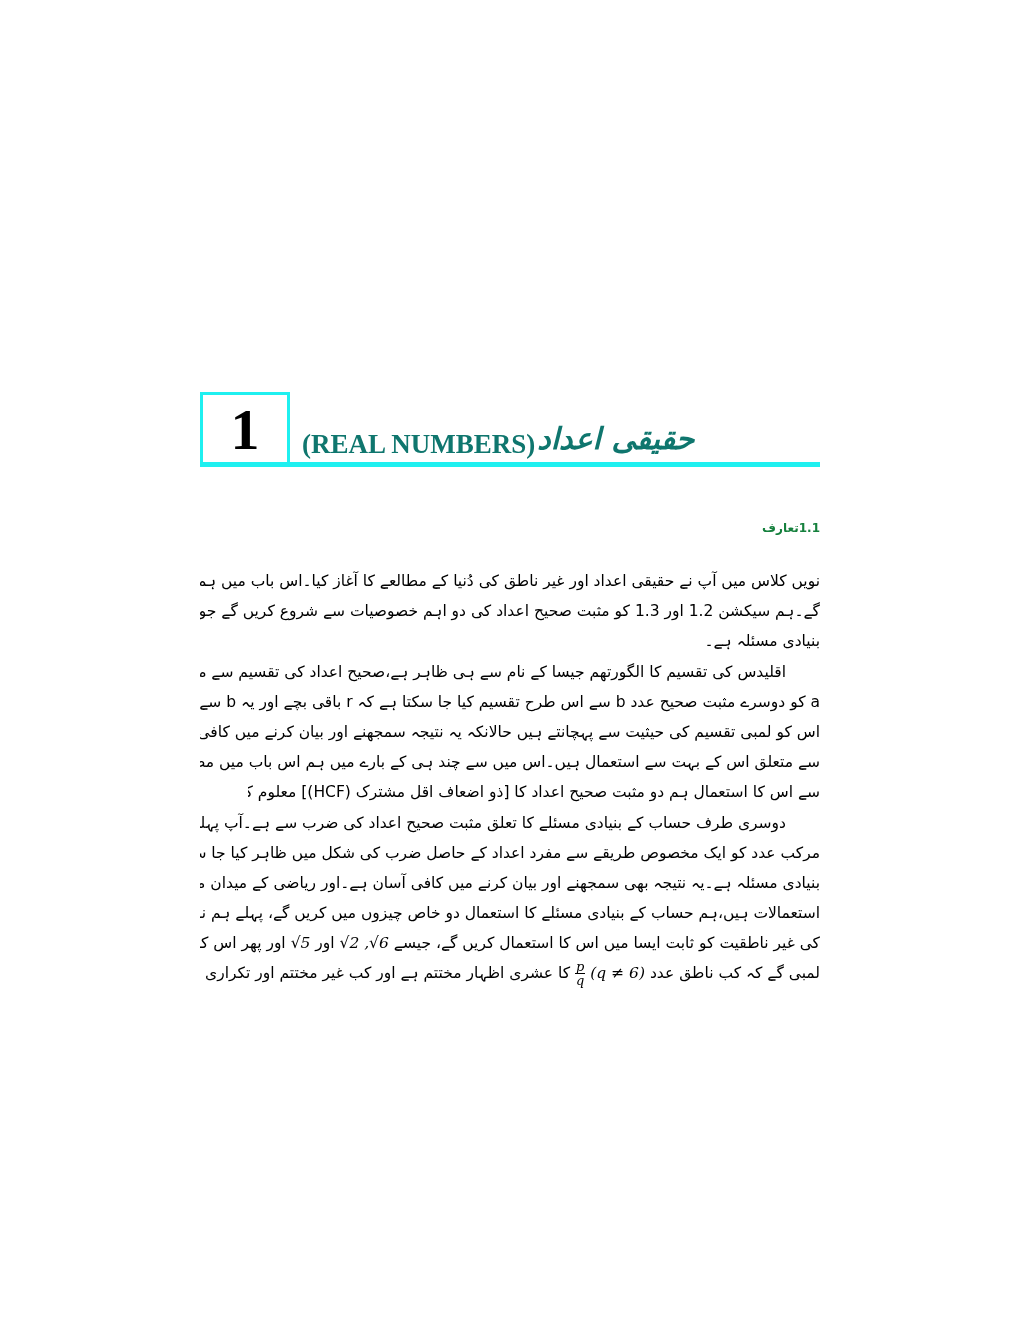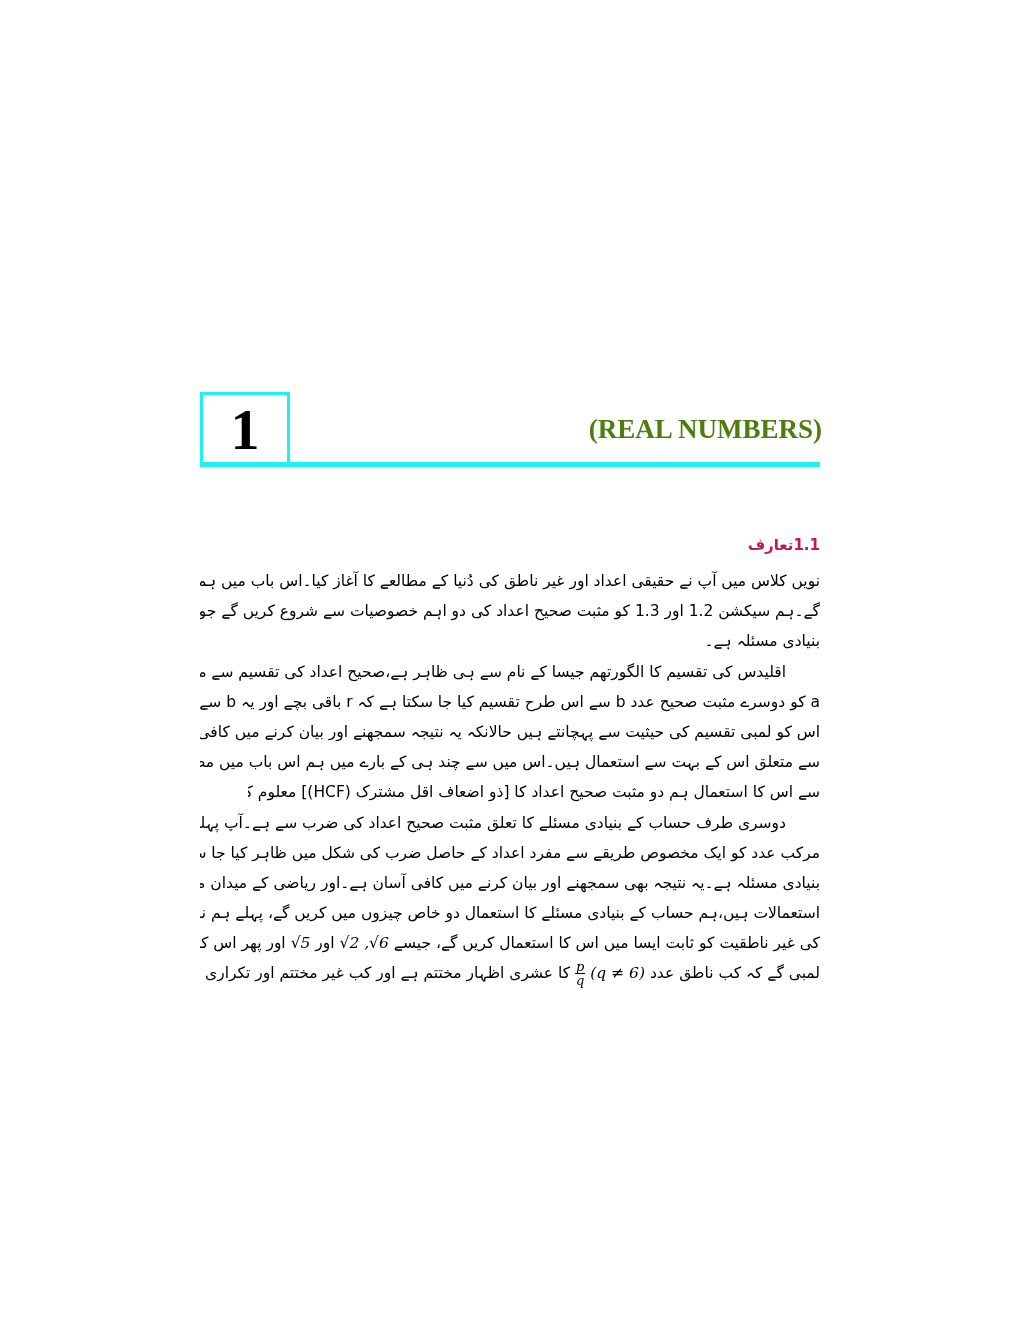--- a/index.html
+++ b/index.html
@@ -8,29 +8,29 @@
   .chapter-box {
     position:absolute; left:200px; top:392px; width:90px; height:70px;
     border:3px solid #1ff0f0; border-bottom:none; box-sizing:border-box;
     display:flex; align-items:center; justify-content:center;
   }
   .chapter-num { font-family:"Liberation Serif", serif; font-weight:bold;
     font-size:58px; line-height:1; color:#000; margin-top:2px; }
   .chapter-title {
     position:absolute; left:302px; top:414px; height:46px; width:520px;
     display:flex; align-items:flex-end; direction:ltr;
-    color:#4d7c0f; white-space:nowrap;flex-direction:column;
+    color:#0f766e; white-space:nowrap;
   }
   .chapter-title .en { font-family:"Liberation Serif", serif; font-weight:bold; font-size:27px; }
   .chapter-title .ur { font-family:"DejaVu Sans", sans-serif; font-weight:bold; font-style:italic; font-size:30px; margin-left:2px; position:relative; top:-4px; }
   .rule { position:absolute; left:200px; top:462px; width:620px; height:5px; background:#1ff0f0; }
 
   .section-head {
-    position:absolute; right:200px; top:536px; color:#be185d;
-    font-family:"DejaVu Sans", sans-serif; font-weight:bold; font-size:15px;
+    position:absolute; right:200px; top:521px; color:#15803d;
+    font-family:"DejaVu Sans", sans-serif; font-weight:bold; font-size:12px;
     direction:rtl; white-space:nowrap;
   }
 
   .body-text {
     position:absolute; left:200px; top:566px; width:620px;
     direction:rtl; text-align:justify; text-align-last:right;
     font-family:"DejaVu Sans", sans-serif; font-size:15.5px; line-height:30.2px;
   }
   .line { display:block; white-space:nowrap; height:30.2px; overflow:hidden; text-align:justify; text-align-last:justify; }
   .line.last { text-align-last:right;margin-left:48px; }
@@ -41,20 +41,21 @@
   .frac .num { border-bottom:1px solid #000; padding:0 1px; }
 </style>
 </head>
 <body>
 
 <div class="chapter-box">
   <span class="chapter-num">1</span>
 </div>
 <div class="chapter-title">
   <span class="en">(REAL NUMBERS)</span>
+  <span class="ur">حقیقی اعداد</span>
 </div>
 <div class="rule"></div>
 
 <div class="section-head">
   <span style="direction:ltr;unicode-bidi:isolate;">1.1</span><span>تعارف</span>
 </div>
 
 <div class="body-text">
 
   <span class="line">نویں کلاس میں آپ نے حقیقی اعداد اور غیر ناطق کی دُنیا کے مطالعے کا آغاز کیا۔اس باب میں ہم حقیقی اعداد کا مطالعہ جاری رکھیں</span>

